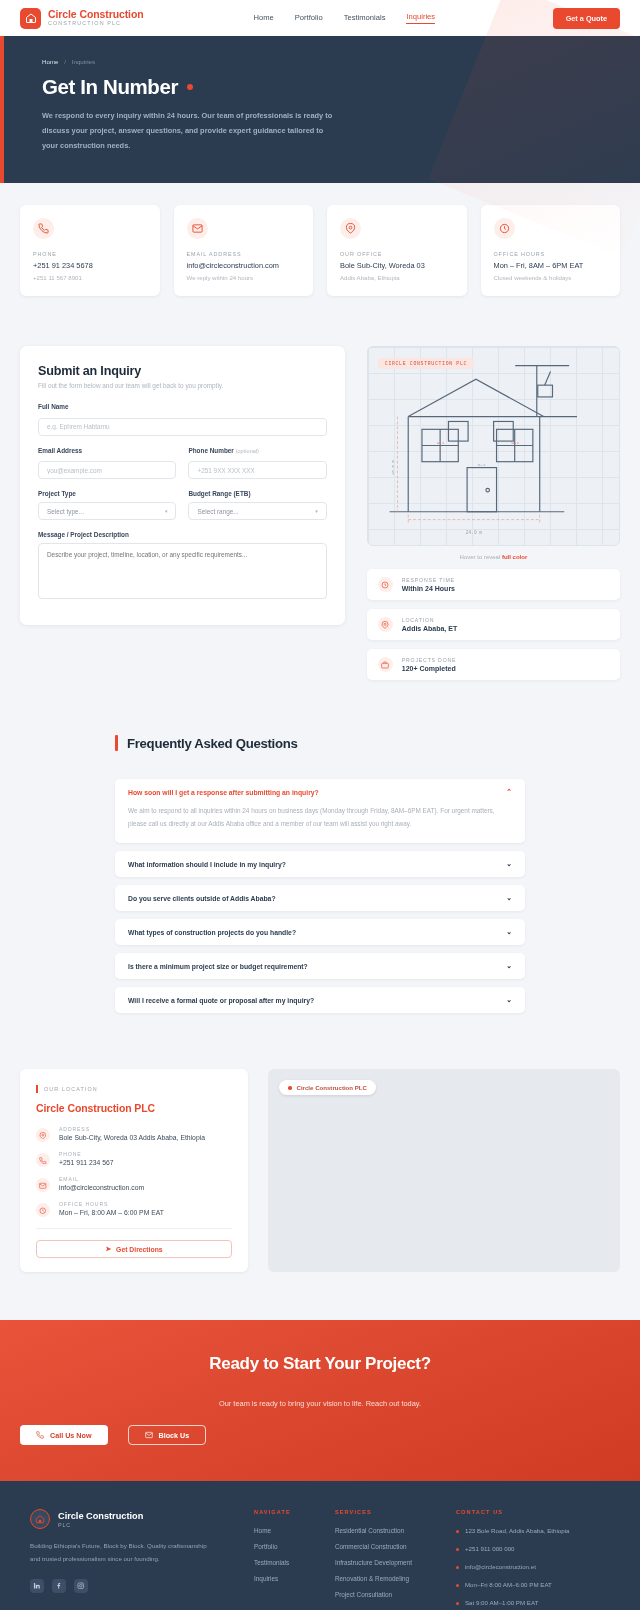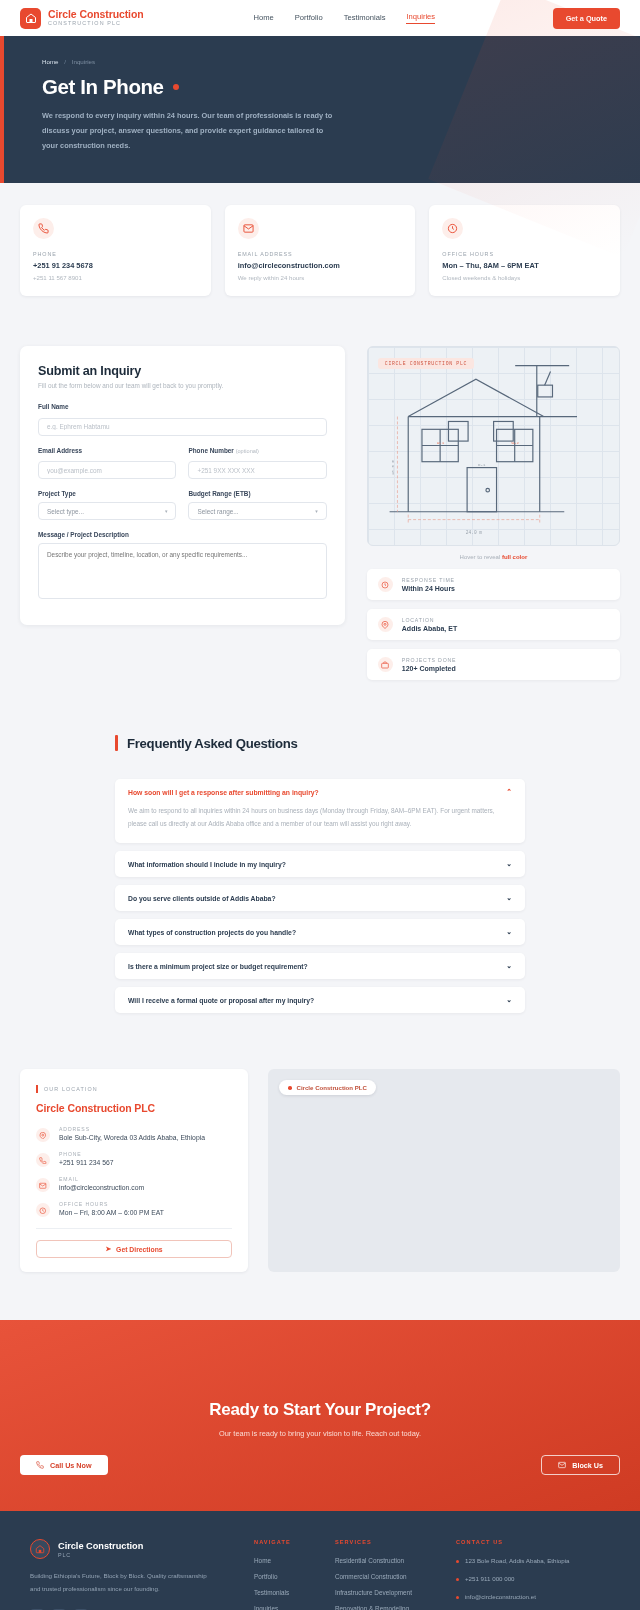--- a/index.html
+++ b/index.html
@@ -38,21 +38,21 @@
   .dot{width:6px;height:6px;border-radius:50%;background:#e8492f;display:inline-block;}
   .hero p{font-size:7.4px;line-height:2.0;color:#9fb0c2;margin-top:10px;max-width:295px;position:relative;z-index:2;font-weight:bold;}
 
   
   .info-row{display:flex;gap:14px;padding:22px 20px 0 20px;}
   .info-card{flex:1;background:#fff;border-radius:6px;padding:13px 13px 15px 13px;
     box-shadow:0 1px 3px rgba(30,41,59,.07);}
   .ic-badge{width:21px;height:21px;border-radius:50%;background:#fdeeea;display:flex;align-items:center;justify-content:center;margin-bottom:12px;}
   .ic-badge svg{width:11px;height:11px;}
   .ic-label{font-size:5.4px;letter-spacing:.9px;color:#9aa3ad;margin-bottom:4px;}
-  .ic-value{font-size:7.4px;font-weight:bold;color:#2b3c50;margin-bottom:4px;}
+  .ic-value{font-size:7.4px;font-weight:normal;color:#2b3c50;margin-bottom:4px;}
   .ic-sub{font-size:6.1px;color:#b0b7bf;}
 
   
   .mid{display:flex;gap:22px;padding:50px 20px 0 20px;align-items:flex-start;}
   .form-card{width:328px;background:#fff;border-radius:7px;padding:18px 18px 22px 18px;
     box-shadow:0 1px 4px rgba(30,41,59,.07);}
   .form-card h2{font-size:12.6px;color:#1d2b3a;letter-spacing:-.2px;}
   .form-sub{font-size:6.4px;color:#aeb5bd;margin-top:4px;margin-bottom:14px;}
   .fl{font-size:6.4px;font-weight:bold;color:#38465a;margin-bottom:5px;display:block;}
   .fl .opt{font-weight:normal;color:#b3b9c1;font-size:5.6px;}
@@ -115,23 +115,23 @@
   .dirs{width:100%;height:18px;border:1px solid #f1c4ba;border-radius:4px;background:#fff;color:#e8492f;
     font-size:6.8px;font-weight:bold;display:flex;align-items:center;justify-content:center;gap:5px;cursor:pointer;}
   .map{flex:1;background:#e6e9ee;border-radius:6px;position:relative;min-height:200px;}
   .map-pill{position:absolute;left:11px;top:11px;background:#fff;border-radius:10px;padding:4px 9px;
     display:flex;align-items:center;gap:5px;box-shadow:0 1px 3px rgba(30,41,59,.12);}
   .map-pill i{width:3.5px;height:3.5px;border-radius:50%;background:#e8492f;display:block;}
   .map-pill span{font-size:6.1px;font-weight:bold;color:#c0503a;}
 
   
   .cta{margin-top:48px;background:linear-gradient(160deg,#e8533a,#cf3b23);padding:34px 20px 36px 20px;text-align:center;}
-  .cta h2{font-size:17px;color:#fff;letter-spacing:-.3px;margin-top:46px;}
-  .cta p{font-size:7.4px;color:#fadbd4;margin-top:9px;margin-bottom:17px;}
-  .cta-btns{display:flex;gap:12px;justify-content:space-between;}
+  .cta h2{font-size:17px;color:#fff;letter-spacing:-.3px;}
+  .cta p{font-size:7.4px;color:#fadbd4;margin-top:25px;margin-bottom:17px;}
+  .cta-btns{display:flex;gap:20px;justify-content:flex-start;}
   .cta-b{height:20px;border-radius:4px;display:flex;align-items:center;gap:6px;padding:0 16px;font-size:7.2px;font-weight:bold;cursor:pointer;}
   .cta-b.white{background:#fff;color:#d6422a;}
   .cta-b.ghost{background:transparent;border:1px solid rgba(255,255,255,.75);color:#fff;}
   .cta-b svg{width:8px;height:8px;}
 
   
   .footer{background:#2b3c50;padding:28px 30px 0 30px;display:flex;}
   .f-brand{width:180px;}
   .f-brandrow{display:flex;align-items:center;gap:8px;}
   .f-mark{width:20px;height:20px;border-radius:50%;border:1.2px solid #e8492f;display:flex;align-items:center;justify-content:center;background:#37495e;}
@@ -179,21 +179,21 @@
     <button class="nav-cta">Get a Quote</button>
   </div>
 
   <div class="hero">
     <div class="crumb">
       <span class="c-home">Home</span>
       <span class="c-sep">/</span>
       <span class="c-cur">Inquiries</span>
     </div>
     <h1>
-      <span>Get In Phone</span>
+      <span>Get In Number</span>
       <span class="dot"></span>
     </h1>
     <p>We respond to every inquiry within 24 hours. Our team of professionals is ready to discuss your project, answer questions, and provide expert guidance tailored to your construction needs.</p>
   </div>
 
   <div class="info-row">
     <div class="info-card">
       <div class="ic-badge">
           <svg viewBox="0 0 24 24" fill="none" stroke="#e8492f" stroke-width="2">
             <path d="M22 16.9v3a2 2 0 0 1-2.2 2 19.8 19.8 0 0 1-8.6-3.1 19.5 19.5 0 0 1-6-6A19.8 19.8 0 0 1 2 4.2 2 2 0 0 1 4 2h3a2 2 0 0 1 2 1.7c.1 1 .3 1.9.6 2.8a2 2 0 0 1-.4 2.1L8 9.8a16 16 0 0 0 6 6l1.2-1.2a2 2 0 0 1 2.1-.5c.9.3 1.8.5 2.8.6a2 2 0 0 1 1.9 2.2z"></path>
@@ -210,26 +210,37 @@
             <path d="M2 6l10 7 10-7"></path>
           </svg>
         </div>
       <div class="ic-label">EMAIL ADDRESS</div>
       <div class="ic-value">info@circleconstruction.com</div>
       <div class="ic-sub">We reply within 24 hours</div>
     </div>
     <div class="info-card">
       <div class="ic-badge">
           <svg viewBox="0 0 24 24" fill="none" stroke="#e8492f" stroke-width="2">
+            <path d="M21 10c0 7-9 12-9 12s-9-5-9-12a9 9 0 0 1 18 0z"></path>
+            <circle cx="12" cy="10" r="3"></circle>
+          </svg>
+        </div>
+      <div class="ic-label">OUR OFFICE</div>
+      <div class="ic-value">Bole Sub-City, Woreda 03</div>
+      <div class="ic-sub">Addis Ababa, Ethiopia</div>
+    </div>
+    <div class="info-card">
+      <div class="ic-badge">
+          <svg viewBox="0 0 24 24" fill="none" stroke="#e8492f" stroke-width="2">
             <circle cx="12" cy="12" r="9"></circle>
             <path d="M12 7v5l3 2"></path>
           </svg>
         </div>
       <div class="ic-label">OFFICE HOURS</div>
-      <div class="ic-value">Mon – Thu, 8AM – 6PM EAT</div>
+      <div class="ic-value">Mon – Fri, 8AM – 6PM EAT</div>
       <div class="ic-sub">Closed weekends &amp; holidays</div>
     </div>
   </div>
 
   <div class="mid">
     <div class="form-card">
       <h2>Submit an Inquiry</h2>
       <div class="form-sub">Fill out the form below and our team will get back to you promptly.</div>
 
       <label class="fl">Full Name</label>

